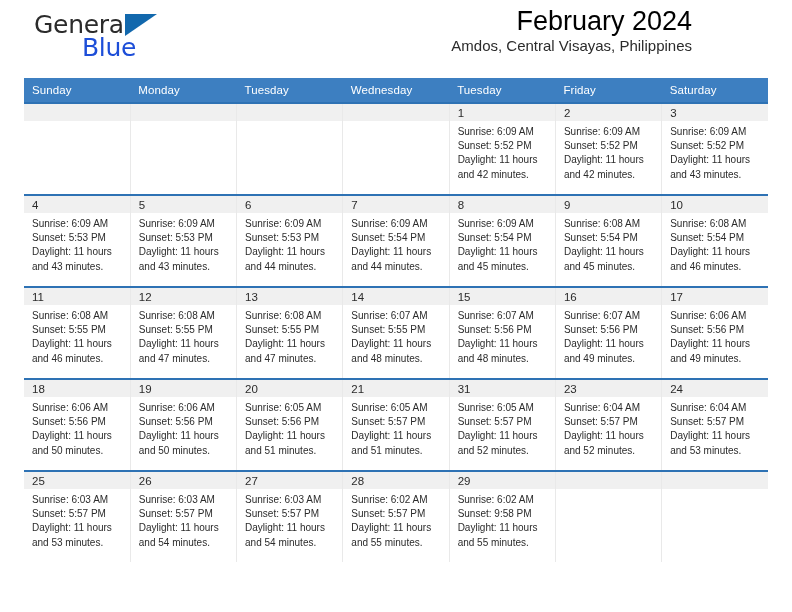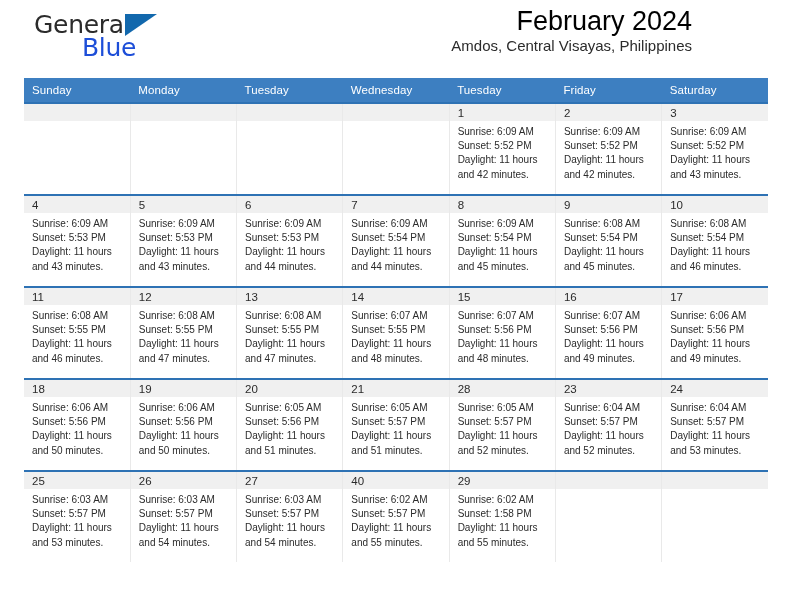--- a/index.html
+++ b/index.html
@@ -385,21 +385,21 @@
           <td>
             <div class="daynum-band">21</div>
             <div class="cell-body">
               <div>Sunrise: 6:05 AM</div>
               <div>Sunset: 5:57 PM</div>
               <div>Daylight: 11 hours</div>
               <div>and 51 minutes.</div>
             </div>
           </td>
           <td>
-            <div class="daynum-band">28</div>
+            <div class="daynum-band">31</div>
             <div class="cell-body">
               <div>Sunrise: 6:05 AM</div>
               <div>Sunset: 5:57 PM</div>
               <div>Daylight: 11 hours</div>
               <div>and 52 minutes.</div>
             </div>
           </td>
           <td>
             <div class="daynum-band">23</div>
             <div class="cell-body">
@@ -441,33 +441,33 @@
           <td>
             <div class="daynum-band">27</div>
             <div class="cell-body">
               <div>Sunrise: 6:03 AM</div>
               <div>Sunset: 5:57 PM</div>
               <div>Daylight: 11 hours</div>
               <div>and 54 minutes.</div>
             </div>
           </td>
           <td>
-            <div class="daynum-band">40</div>
+            <div class="daynum-band">28</div>
             <div class="cell-body">
               <div>Sunrise: 6:02 AM</div>
               <div>Sunset: 5:57 PM</div>
               <div>Daylight: 11 hours</div>
               <div>and 55 minutes.</div>
             </div>
           </td>
           <td>
             <div class="daynum-band">29</div>
             <div class="cell-body">
               <div>Sunrise: 6:02 AM</div>
-              <div>Sunset: 1:58 PM</div>
+              <div>Sunset: 9:58 PM</div>
               <div>Daylight: 11 hours</div>
               <div>and 55 minutes.</div>
             </div>
           </td>
           <td class="cell-empty">
             <div class="daynum-band"></div>
             <div class="cell-body"></div>
           </td>
           <td class="cell-empty">
             <div class="daynum-band"></div>

